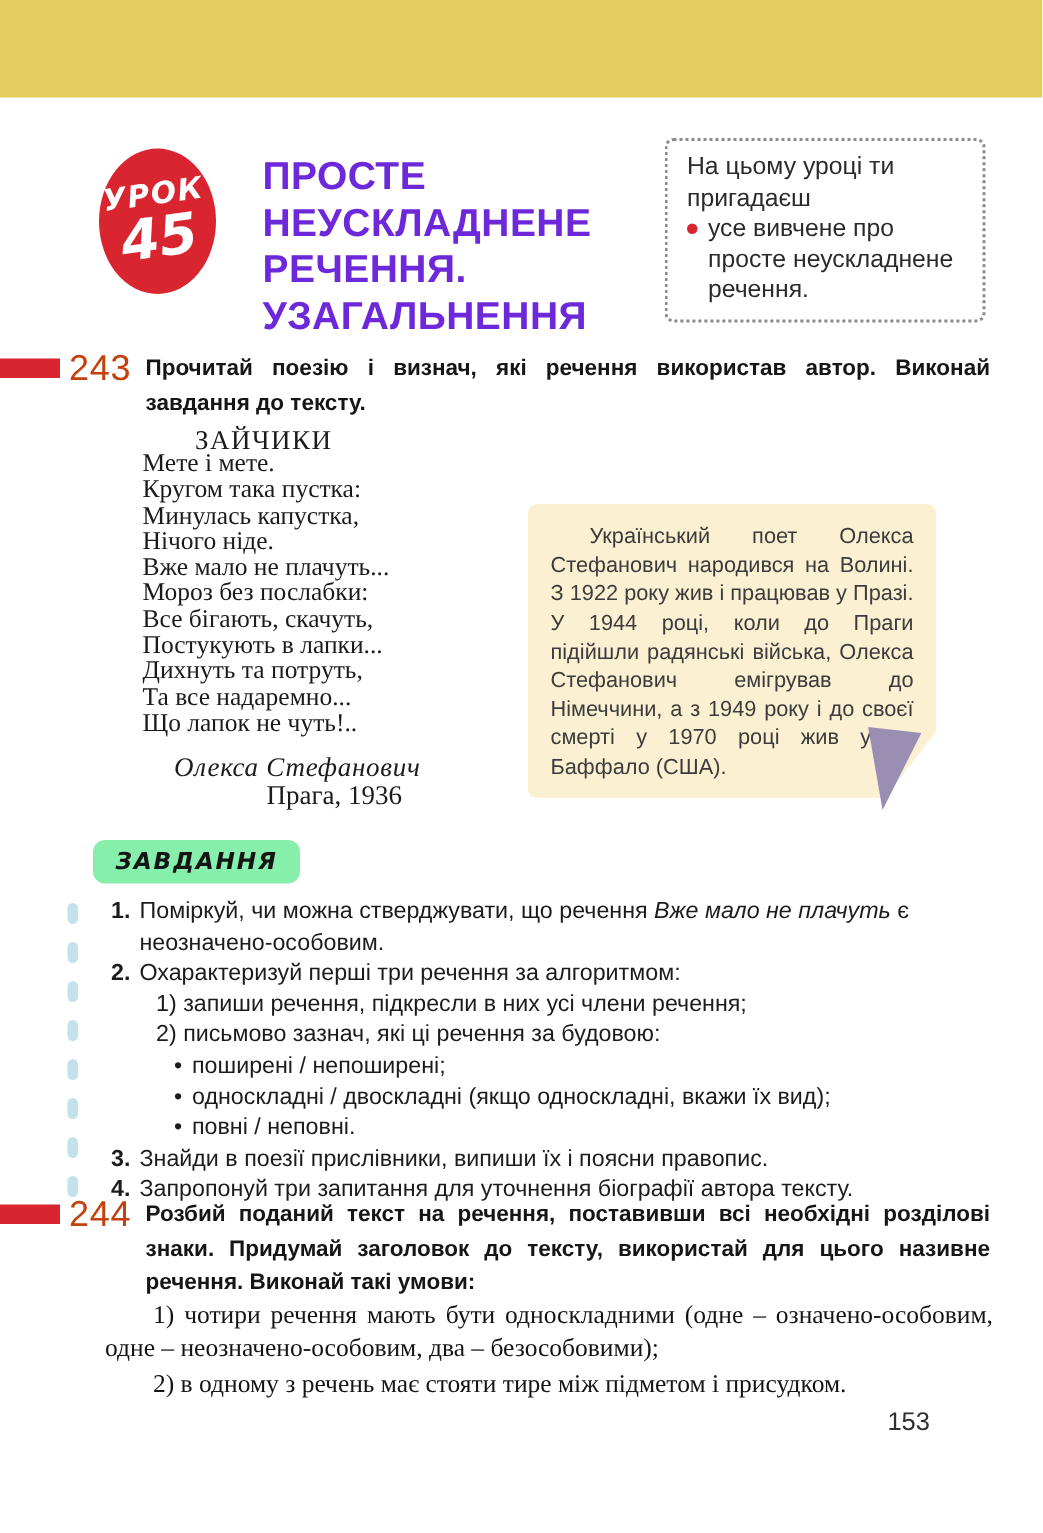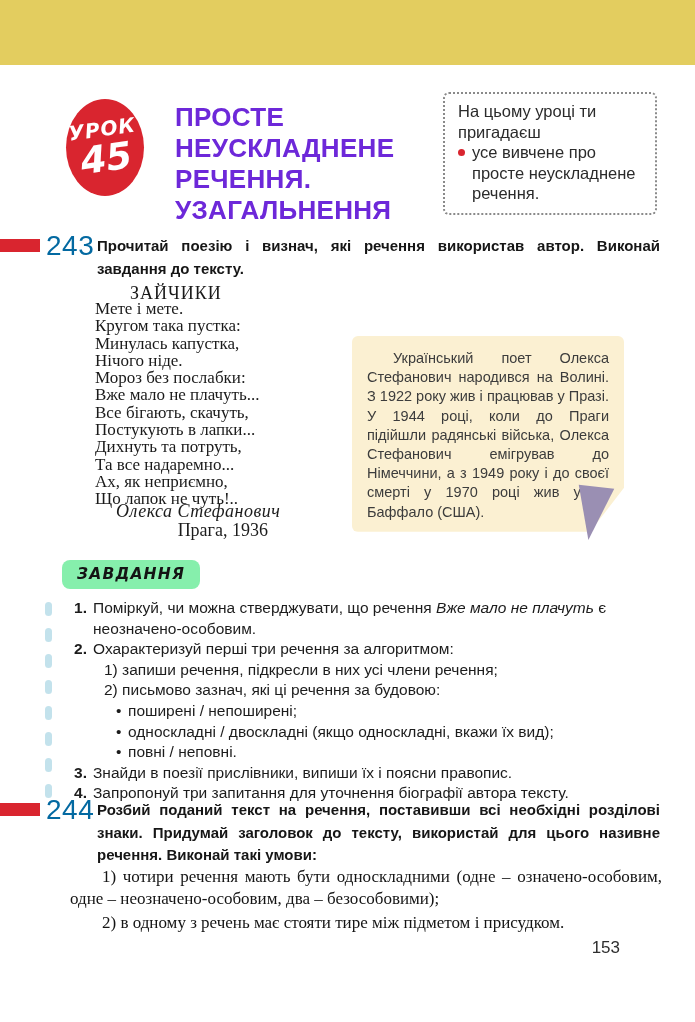--- a/index.html
+++ b/index.html
@@ -24,21 +24,21 @@
   
   .recall{position:absolute;left:443px;top:92px;width:214px;box-sizing:border-box;
           border:2px dotted #8a8a8a;border-radius:6px;padding:7px 13px 9px 13px;
           font-size:16.5px;line-height:20.5px;color:#2b2b2b;}
   .recall p{margin:0;}
   .recall .bullet-line{position:relative;padding-left:14px;}
   .red-dot{position:absolute;left:0;top:7px;width:7px;height:7px;border-radius:50%;background:#d9252f;}
 
   
   .exbar{position:absolute;left:0;width:40px;height:13px;background:#d9252f;}
-  .exnum{position:absolute;left:46px;font-size:28px;line-height:24px;color:#0369a1;letter-spacing:.5px;}
+  .exnum{position:absolute;left:46px;font-size:24px;line-height:24px;color:#c2410c;letter-spacing:.5px;}
 
   
   .instr{position:absolute;left:97px;width:563px;font-weight:bold;font-size:15px;
          line-height:22.5px;text-align:justify;color:#161616;margin:0;}
 
   
   .poem-title{position:absolute;left:130px;top:283px;font-family:"Liberation Serif",serif;
          font-size:18px;letter-spacing:1px;color:#1a1a1a;text-align:right;}
   .poem{position:absolute;left:95px;top:300px;font-family:"Liberation Serif",serif;
          font-size:17px;line-height:17.3px;color:#1a1a1a;}
@@ -112,27 +112,26 @@
   <div class="exbar" style="top:239px;"></div>
   <div class="exnum" style="top:234px;">243</div>
   <p class="instr" style="top:235px;">Прочитай поезію і визнач, які речення використав автор. Виконай завдання до тексту.</p>
 
   <div class="poem-title">ЗАЙЧИКИ</div>
   <div class="poem">
     <div>Мете і мете.</div>
     <div>Кругом така пустка:</div>
     <div>Минулась капустка,</div>
     <div>Нічого ніде.</div>
+    <div>Вже мало не плачуть...</div>
     <div>Мороз без послабки:</div>
-    <div>Вже мало не плачуть...</div>
     <div>Все бігають, скачуть,</div>
     <div>Постукують в лапки...</div>
     <div>Дихнуть та потруть,</div>
     <div>Та все надаремно...</div>
-    <div>Ах, як неприємно,</div>
     <div>Що лапок не чуть!..</div>
   </div>
   <div class="poem-author">Олекса Стефанович</div>
   <div class="poem-place">Прага, 1936</div>
 
   <div class="note">
     <p>Український поет Олекса Стефанович народився на Волині. З 1922 року жив і працював у Празі. У 1944 році, коли до Праги підійшли радянські війська, Олекса Стефанович емігрував до Німеччини, а з 1949 року і до своєї смерті у 1970 році жив у м. Баффало (США).</p>
   </div>
   <div class="note-fold"></div>
 

